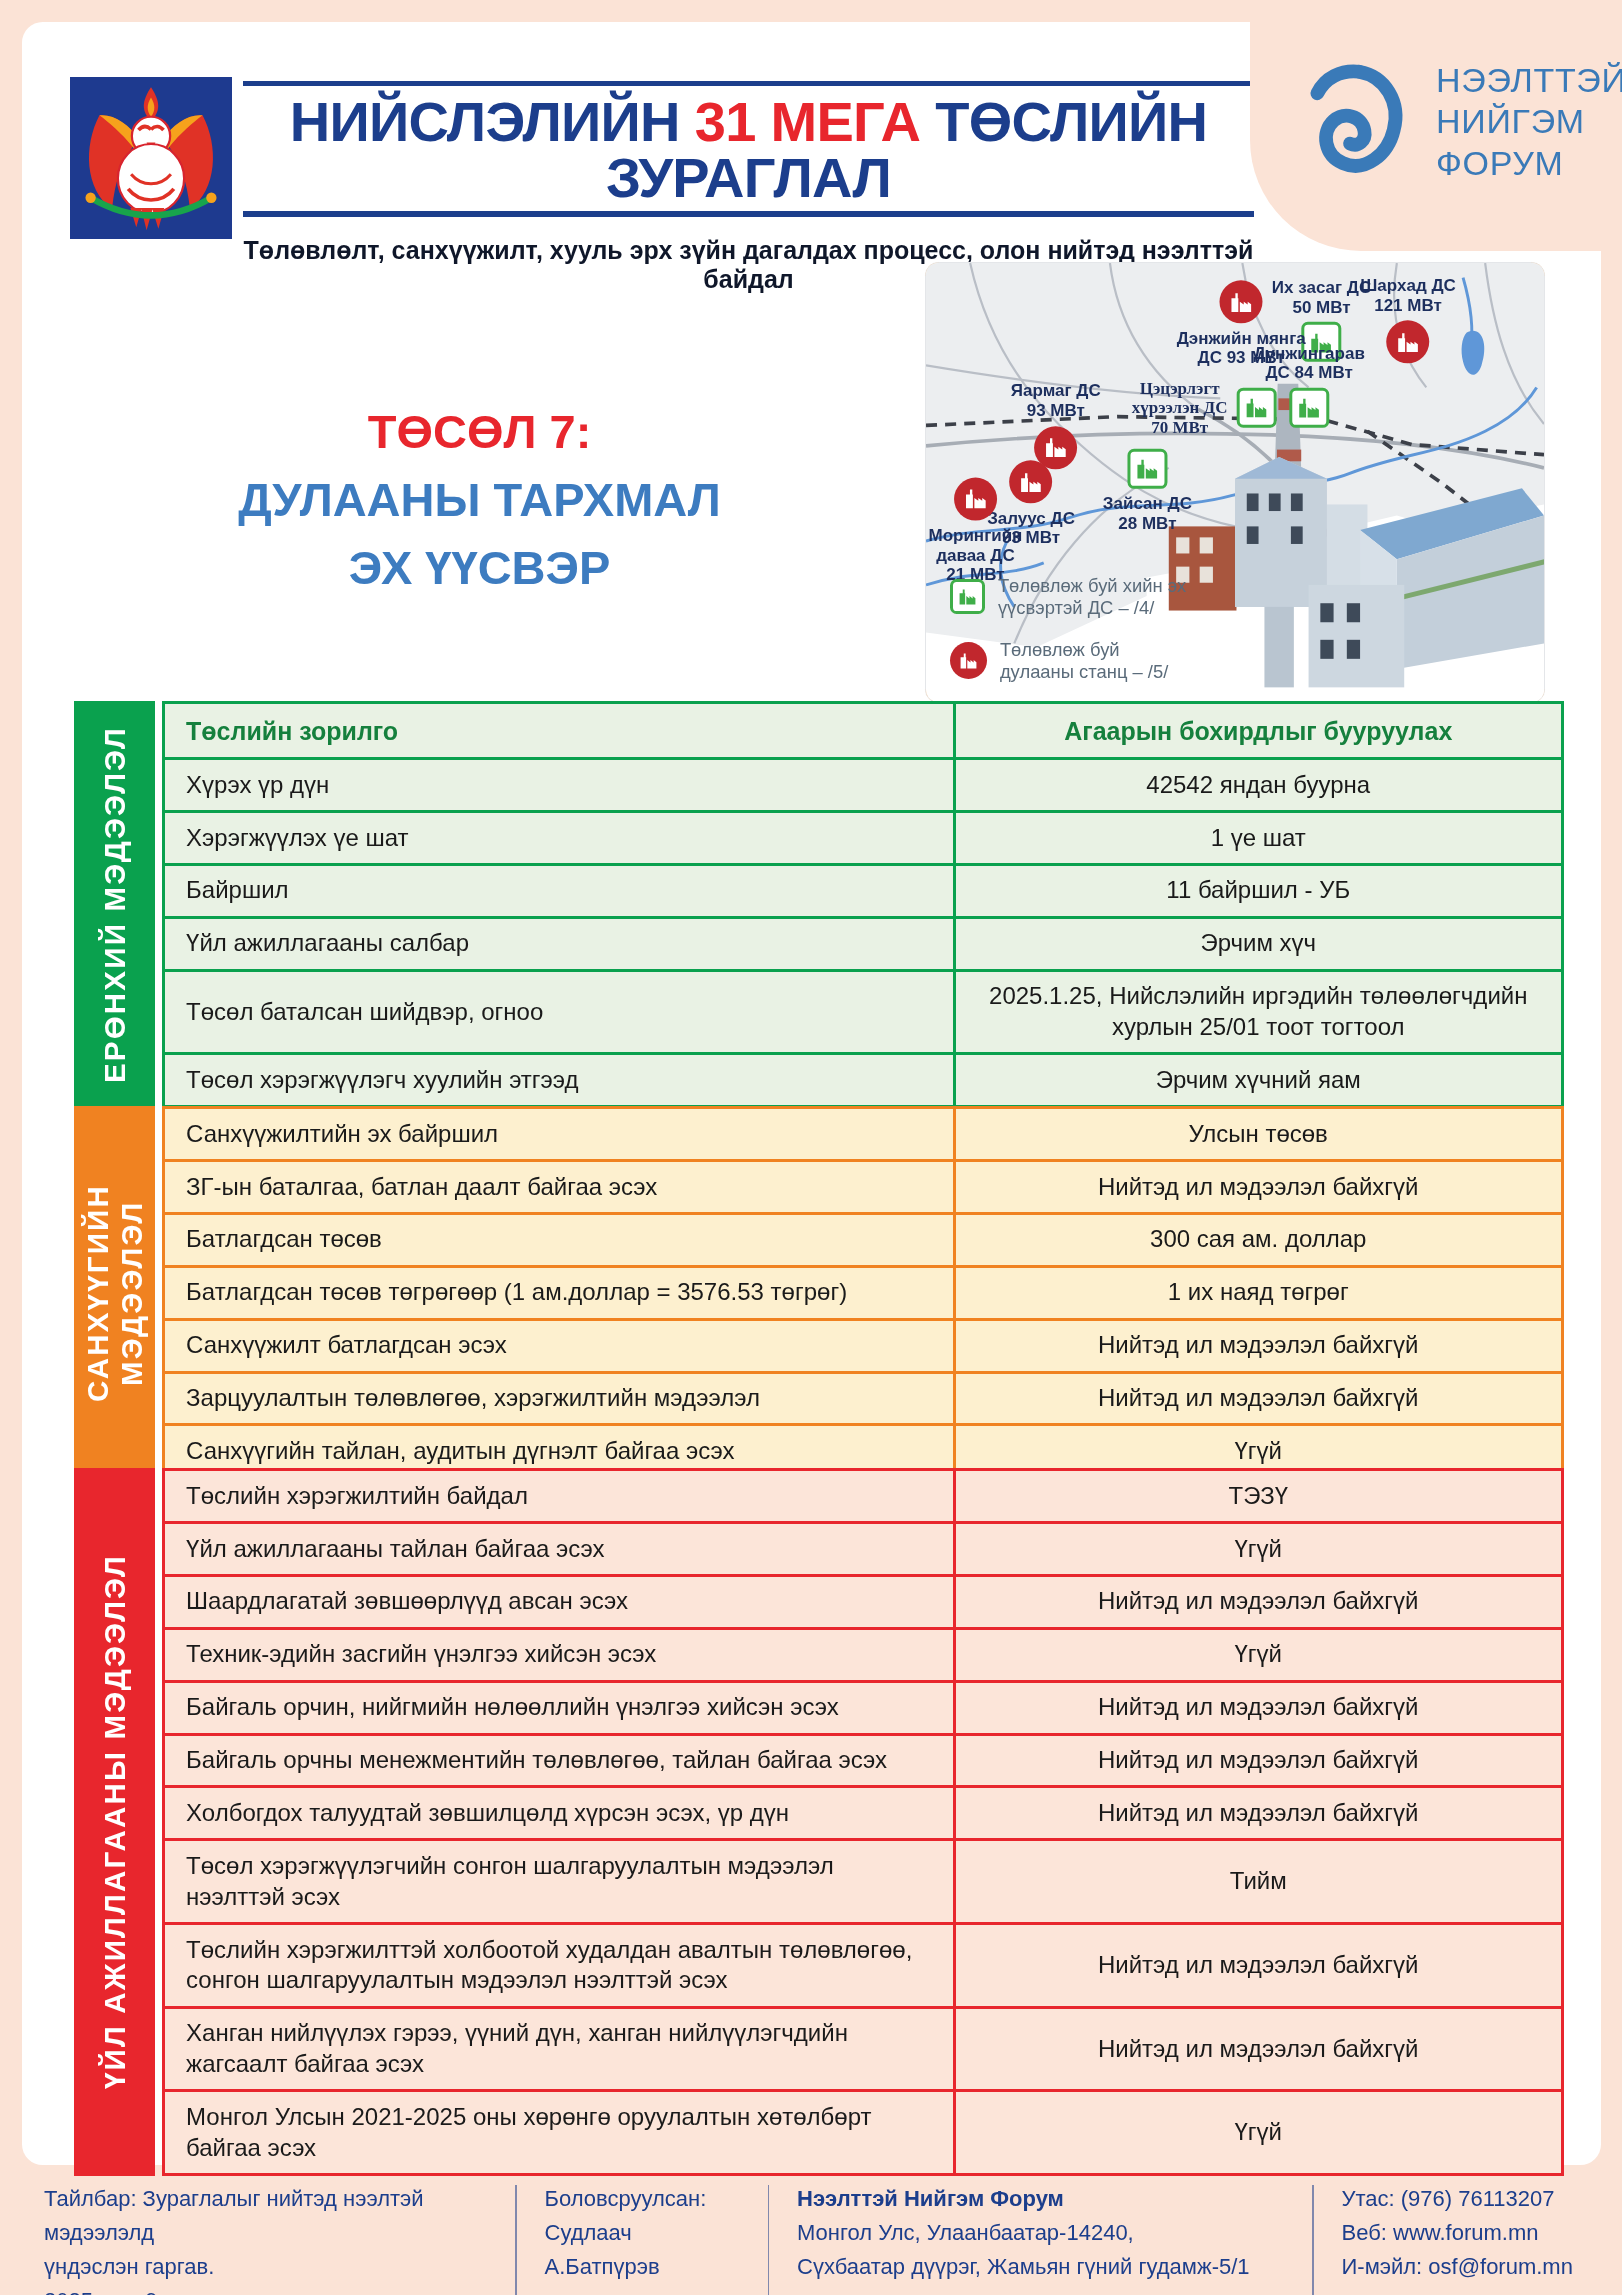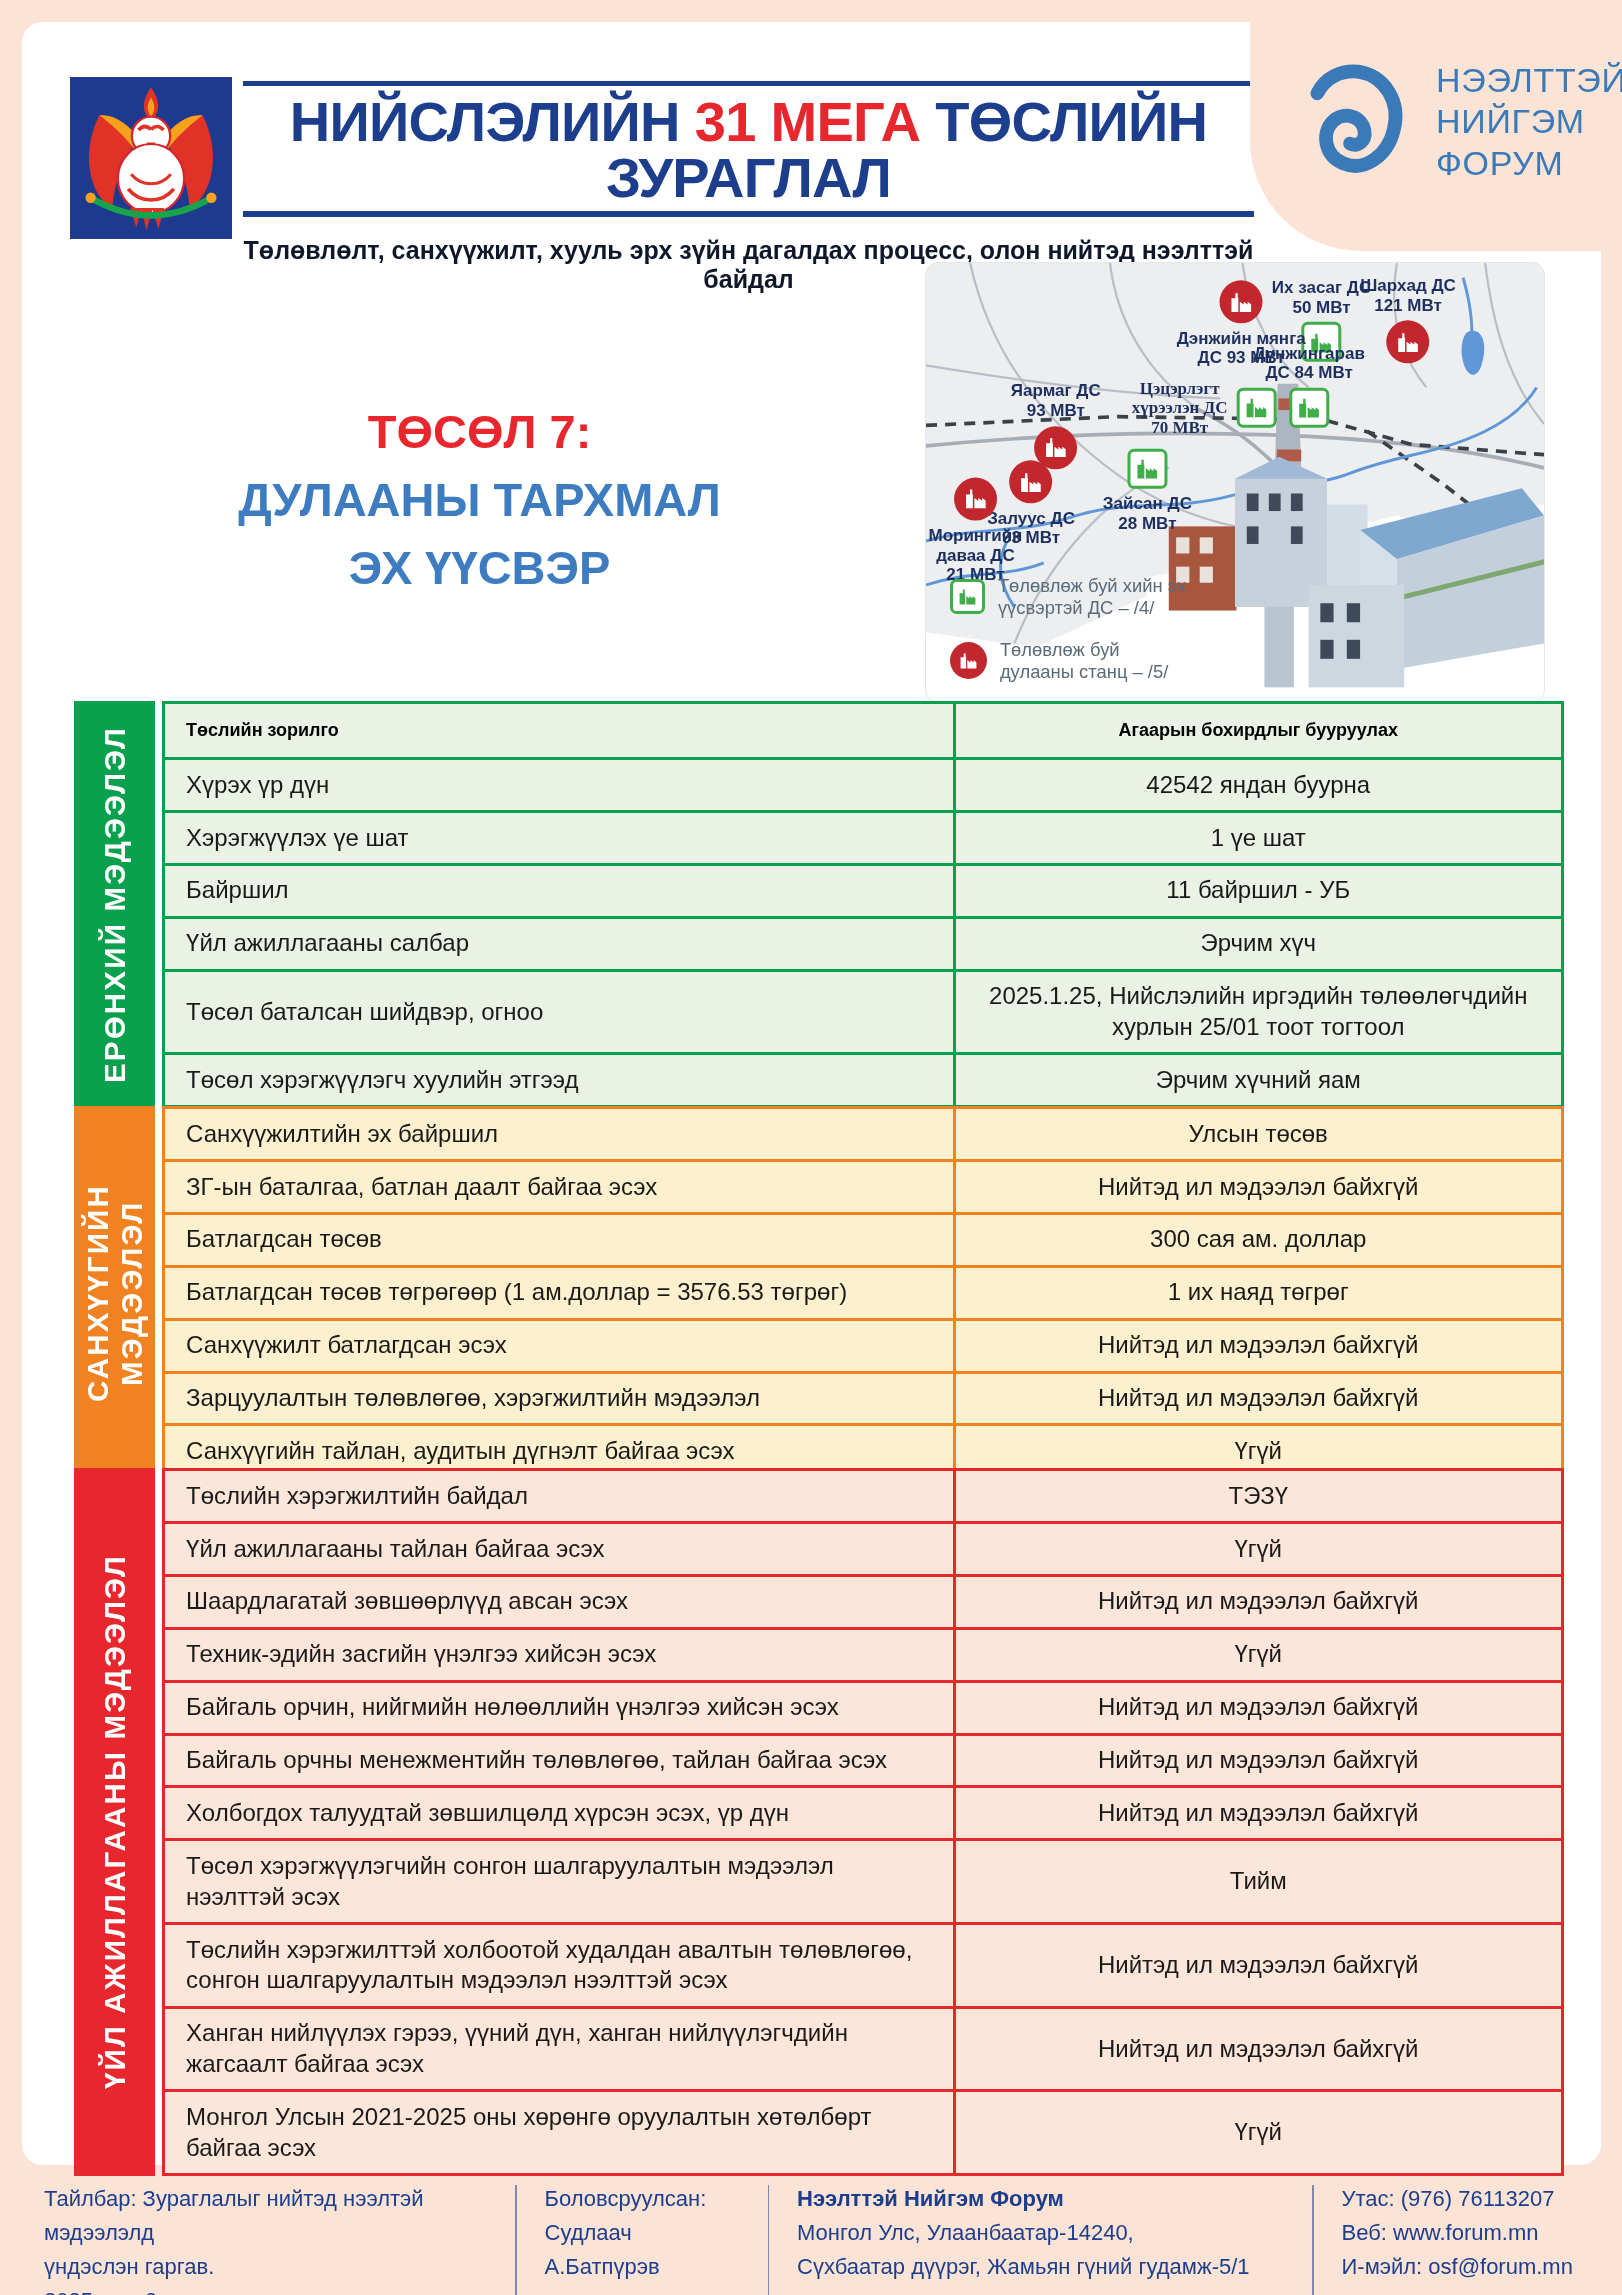--- a/index.html
+++ b/index.html
@@ -107,21 +107,21 @@
   .cl {
     width: 56.4%; padding: 9.6px 20.7px; font-size: 24px; line-height: 1.28;
     display: flex; align-items: center; min-height: 47px;
   }
   .cv {
     flex: 1; border-left: 3px solid var(--c); padding: 9.6px 17.7px;
     font-size: 24px; line-height: 1.28;
     display: flex; align-items: center; justify-content: center;
     text-align: center; min-height: 47px;
   }
-  .row.head .cl, .row.head .cv { color: #000000; font-weight: bold; font-size: 18px; min-height: 53px; }
+  .row.head .cl, .row.head .cv { color: #15803d; font-weight: bold; font-size: 25px; min-height: 53px; }
 
   
   .footer {
     position: absolute; left: 44px; right: 44px; top: 2182px;
     display: flex; align-items: flex-start;
     color: #1c3e8c; font-size: 22px; line-height: 1.55;
   }
   .fcol { flex: 0 0 auto; }
   .fcol-note { width: 443px; }
   .fcol-prep { width: 195px; }

